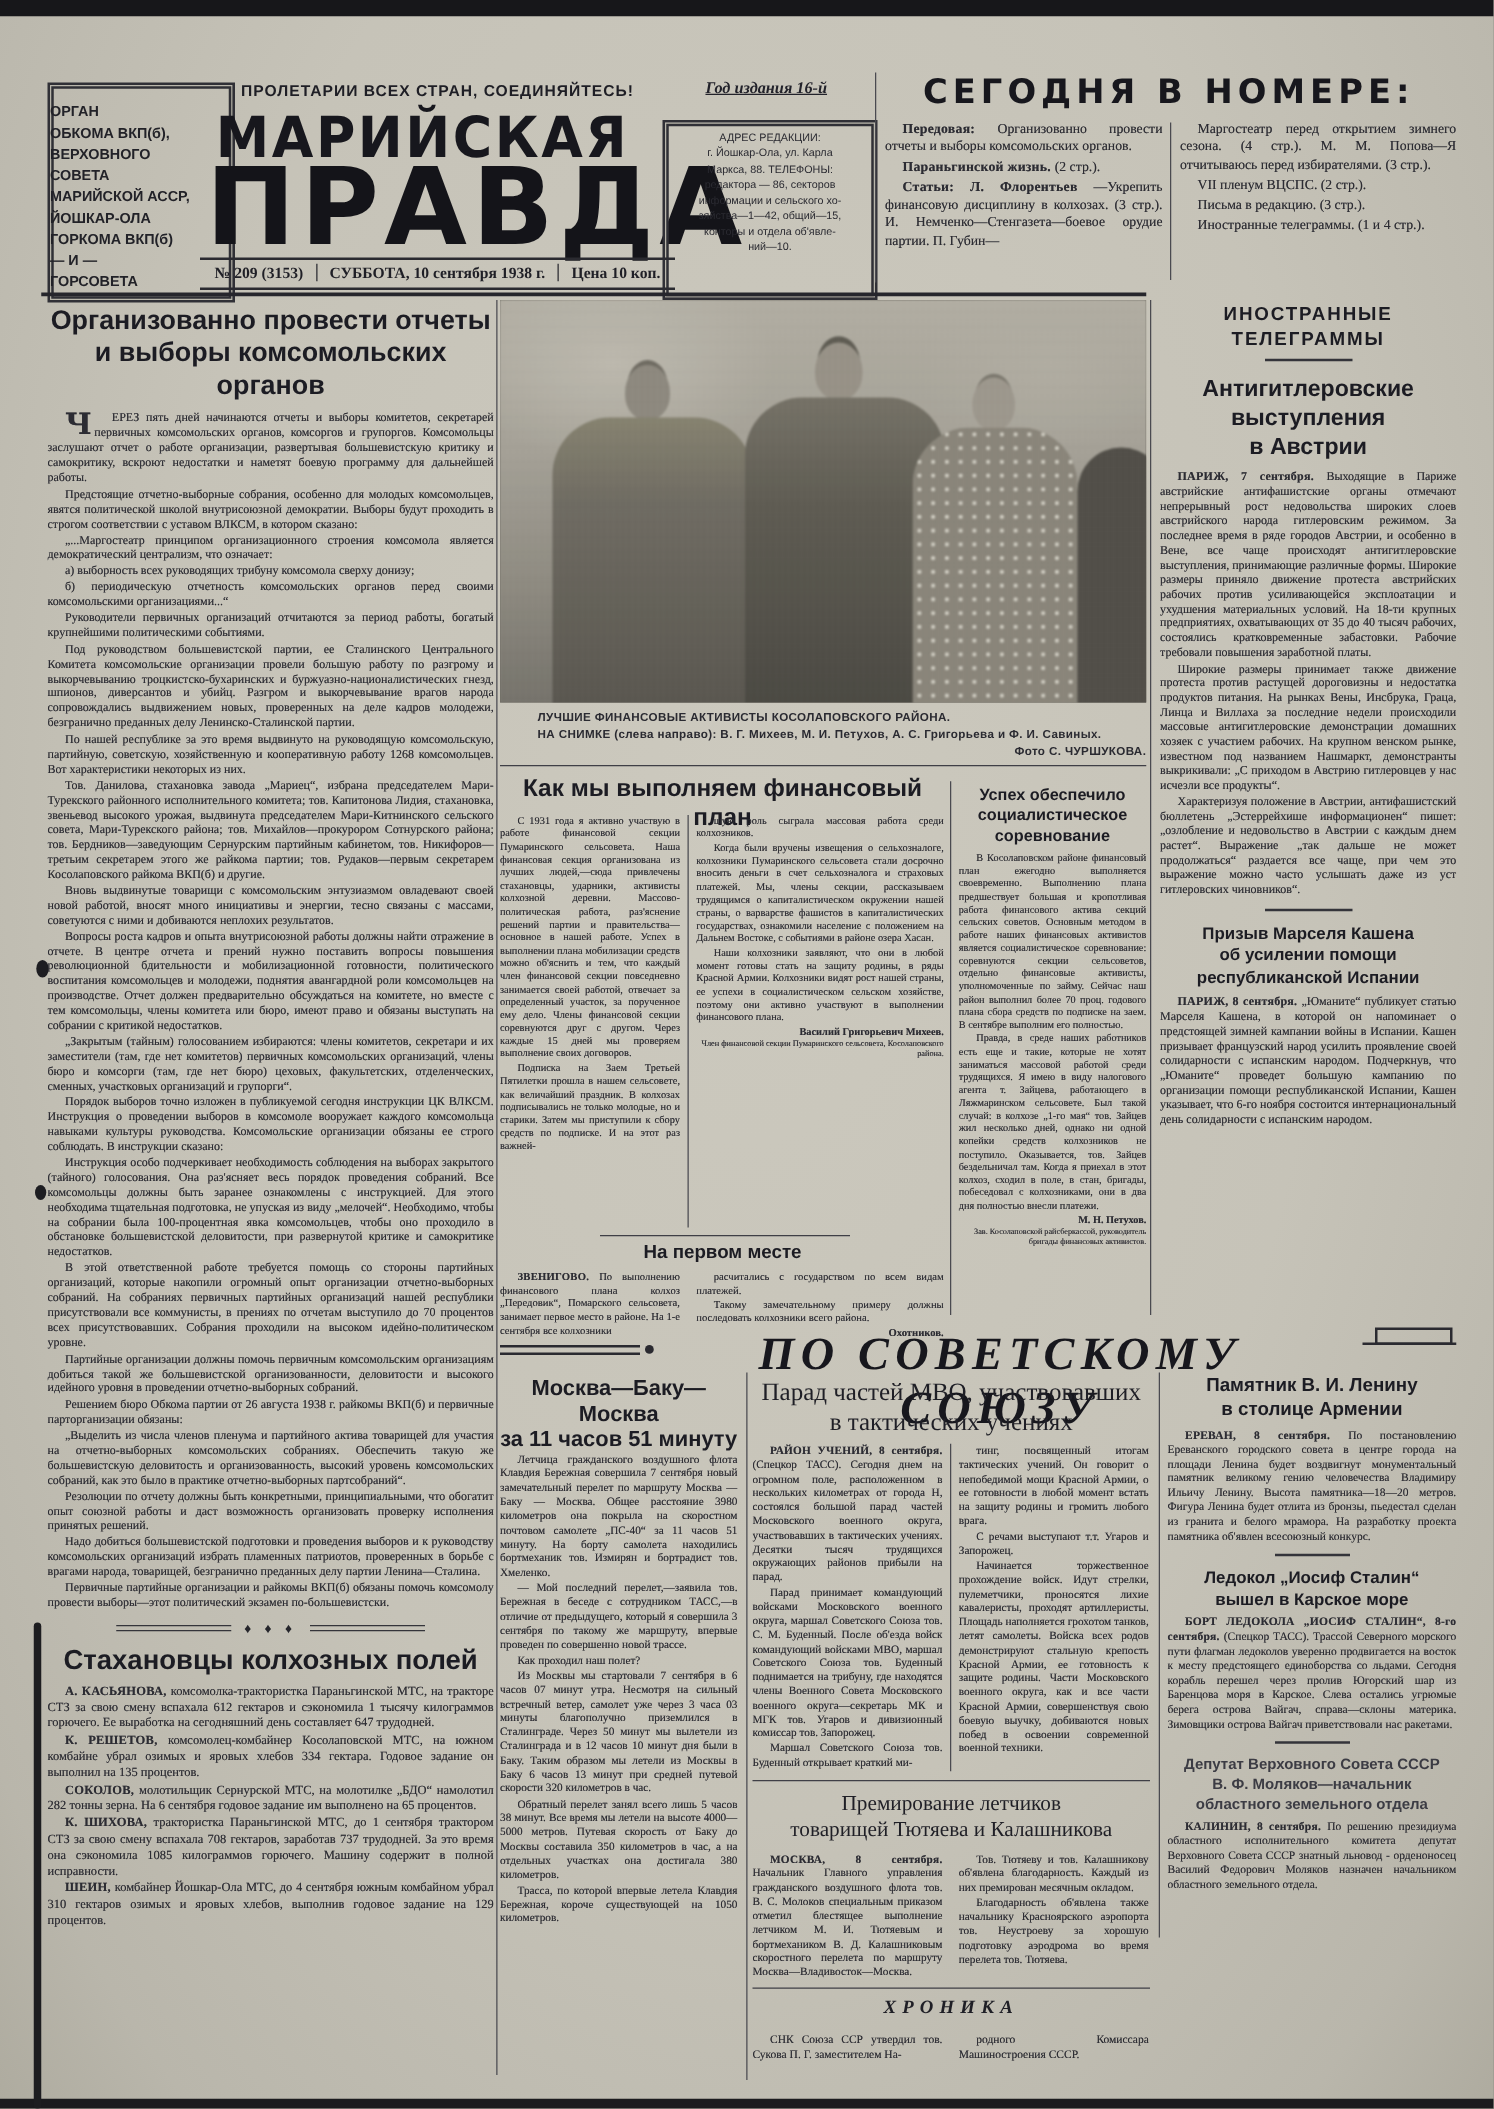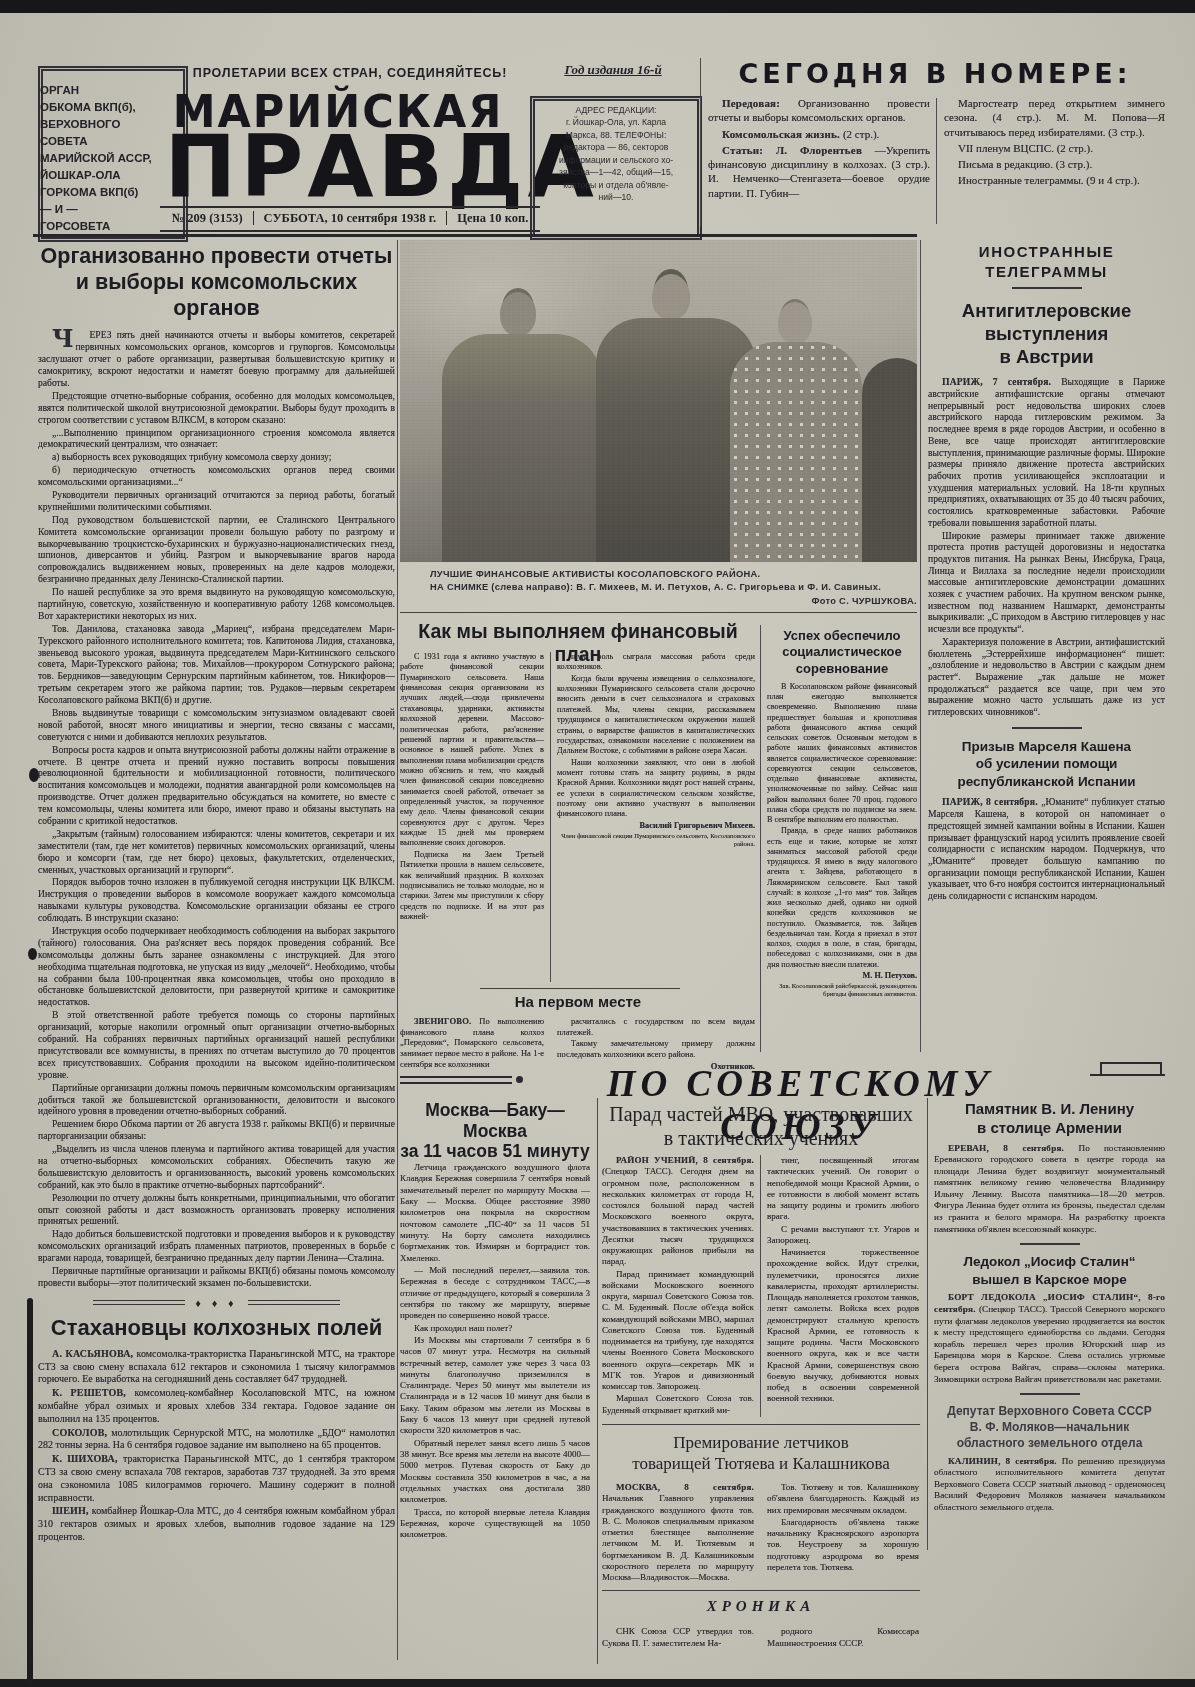--- a/index.html
+++ b/index.html
@@ -102,42 +102,42 @@
 зяйства—1—42, общий—15,
 конторы и отдела об'явле-
 ний—10.</div>
   <div class="abs" id="issueline">
     <span>№ 209 (3153)</span><span class="mid">СУББОТА, 10 сентября 1938 г.</span><span>Цена 10 коп.</span>
   </div>
   <div class="abs" id="todayhead">СЕГОДНЯ В НОМЕРЕ:</div>
   <div class="rule-v" style="left:700px;top:58px;height:168px;"></div>
   <div class="col todaycol body-ink" style="left:708px;top:96px;width:222px;">
       <p class="p"><b>Передовая: </b>Организованно провести отчеты и выборы комсомольских органов.</p>
-      <p class="p"><b>Комсомольская жизнь. </b>(2 стр.).</p>
+      <p class="p"><b>Параньгинской жизнь. </b>(2 стр.).</p>
       <p class="p"><b>Статьи: Л. Флорентьев </b>—Укрепить финансовую дисциплину в колхозах. (3 стр.). И. Немченко—Стенгазета—боевое орудие партии. П. Губин—</p>
     </div>
   <div class="rule-v" style="left:936px;top:98px;height:126px;"></div>
   <div class="col todaycol body-ink" style="left:944px;top:96px;width:221px;">
       <p class="p">Маргостеатр перед открытием зимнего сезона. (4 стр.). М. М. Попова—Я отчитываюсь перед избирателями. (3 стр.).</p>
       <p class="p">VII пленум ВЦСПС. (2 стр.).</p>
       <p class="p">Письма в редакцию. (3 стр.).</p>
-      <p class="p">Иностранные телеграммы. (9 и 4 стр.).</p>
+      <p class="p">Иностранные телеграммы. (1 и 4 стр.).</p>
     </div>
 
   <div class="rule-hthick" style="left:33px;top:234px;width:884px;"></div>
   <div class="rule-v" style="left:920px;top:240px;height:812px;"></div>
   <div class="rule-v" style="left:397px;top:240px;height:1420px;"></div>
 
   <div class="col" style="left:38px;top:244px;width:357px;height:1420px;">
     <div class="hl prelines" style="font-size:21.5px;line-height:1.2;margin-bottom:8px;">Организованно провести отчеты
 и выборы комсомольских органов</div>
     <div class="body-ink" style="font-size:9.6px;line-height:1.24;">
         <p class="p"><span class="dropcap">Ч</span>ЕРЕЗ пять дней начинаются отчеты и выборы комитетов, секретарей первичных комсомольских органов, комсоргов и групоргов. Комсомольцы заслушают отчет о работе организации, развертывая большевистскую критику и самокритику, вскроют недостатки и наметят боевую программу для дальнейшей работы.</p>
         <p class="p">Предстоящие отчетно-выборные собрания, особенно для молодых комсомольцев, явятся политической школой внутрисоюзной демократии. Выборы будут проходить в строгом соответствии с уставом ВЛКСМ, в котором сказано:</p>
-        <p class="p">„...Выполнению принципом организационного строения комсомола является демократический централизм, что означает:</p>
+        <p class="p">„...Маргостеатр принципом организационного строения комсомола является демократический централизм, что означает:</p>
         <p class="p">а) выборность всех руководящих трибуну комсомола сверху донизу;</p>
         <p class="p">б) периодическую отчетность комсомольских органов перед своими комсомольскими организациями...“</p>
         <p class="p">Руководители первичных организаций отчитаются за период работы, богатый крупнейшими политическими событиями.</p>
         <p class="p">Под руководством большевистской партии, ее Сталинского Центрального Комитета комсомольские организации провели большую работу по разгрому и выкорчевыванию троцкистско-бухаринских и буржуазно-националистических гнезд, шпионов, диверсантов и убийц. Разгром и выкорчевывание врагов народа сопровождались выдвижением новых, проверенных на деле кадров молодежи, безгранично преданных делу Ленинско-Сталинской партии.</p>
         <p class="p">По нашей республике за это время выдвинуто на руководящую комсомольскую, партийную, советскую, хозяйственную и кооперативную работу 1268 комсомольцев. Вот характеристики некоторых из них.</p>
         <p class="p">Тов. Данилова, стахановка завода „Мариец“, избрана председателем Мари-Турекского районного исполнительного комитета; тов. Капитонова Лидия, стахановка, звеньевод высокого урожая, выдвинута председателем Мари-Китнинского сельского совета, Мари-Турекского района; тов. Михайлов—прокурором Сотнурского района; тов. Бердников—заведующим Сернурским партийным кабинетом, тов. Никифоров—третьим секретарем этого же райкома партии; тов. Рудаков—первым секретарем Косолаповского райкома ВКП(б) и другие.</p>
         <p class="p">Вновь выдвинутые товарищи с комсомольским энтузиазмом овладевают своей новой работой, вносят много инициативы и энергии, тесно связаны с массами, советуются с ними и добиваются неплохих результатов.</p>
         <p class="p">Вопросы роста кадров и опыта внутрисоюзной работы должны найти отражение в отчете. В центре отчета и прений нужно поставить вопросы повышения революционной бдительности и мобилизационной готовности, политического воспитания комсомольцев и молодежи, поднятия авангардной роли комсомольцев на производстве. Отчет должен предварительно обсуждаться на комитете, но вместе с тем комсомольцы, члены комитета или бюро, имеют право и обязаны выступать на собрании с критикой недостатков.</p>
         <p class="p">„Закрытым (тайным) голосованием избираются: члены комитетов, секретари и их заместители (там, где нет комитетов) первичных комсомольских организаций, члены бюро и комсорги (там, где нет бюро) цеховых, факультетских, отделенческих, сменных, участковых организаций и групорги“.</p>
         <p class="p">Порядок выборов точно изложен в публикуемой сегодня инструкции ЦК ВЛКСМ. Инструкция о проведении выборов в комсомоле вооружает каждого комсомольца навыками культуры руководства. Комсомольские организации обязаны ее строго соблюдать. В инструкции сказано:</p>

